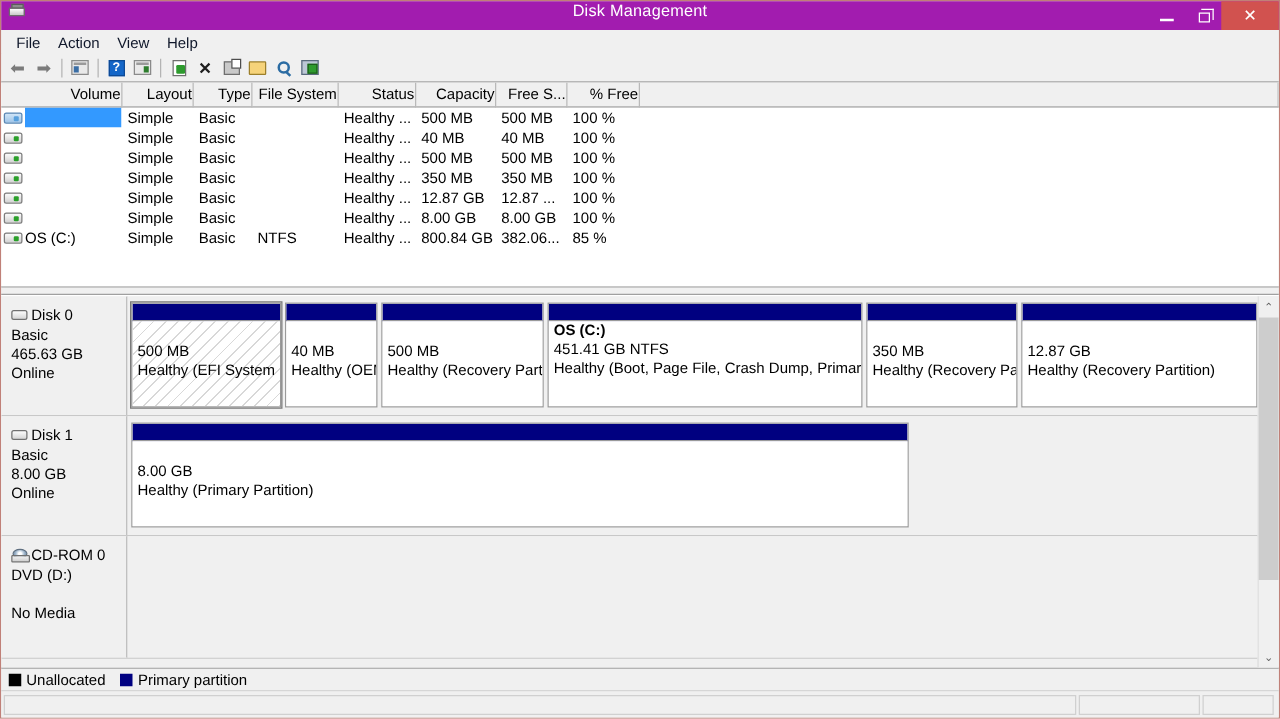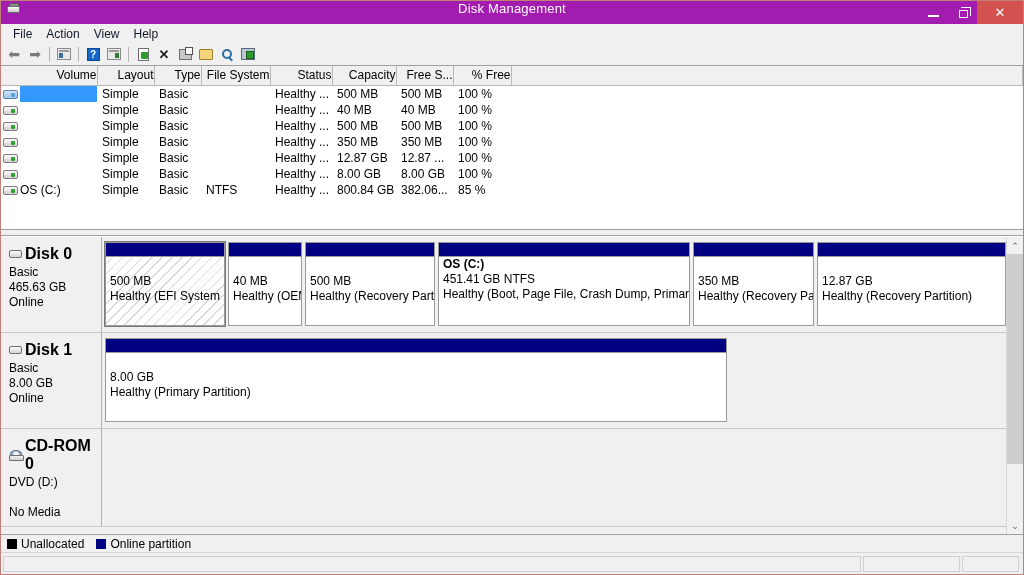--- a/index.html
+++ b/index.html
@@ -184,21 +184,21 @@
   .disk-row {
     display: flex; border-bottom: 1px solid #c8c8c8; background: #f0f0f0;
   }
   .disk-info {
     width: 101px; min-width: 101px;
     border-right: 1px solid #b0b0b0;
     padding: 8px 0 0 8px;
     background: #f0f0f0;
   }
   .disk-title { display: flex; align-items: center; gap: 3px; margin-bottom: 2px; }
-  .disk-title .dname { font-weight: bold; font-size: 16px; }
+  .disk-title .dname { font-weight: normal; font-size: 12px; }
   .disk-hdd-icon {
     width: 13px; height: 8px; flex: none; position: relative;
     background: linear-gradient(#fcfcfc, #d6d6d6);
     border: 1px solid #707070; border-radius: 2px;
   }
   .cd-icon {
     width: 13px; height: 11px; flex: none; position: relative;
   }
   .cd-icon:before {
     content: ""; position: absolute; left: 1px; top: 0; width: 10px; height: 6px;
@@ -614,21 +614,21 @@
         <div class="vs-thumb"></div>
       </div>
       <div class="vs-btn">⌄</div>
     </div>
   </div>
 
   <div class="legend">
     <span class="swatch unalloc"></span>
     <span class="lbl">Unallocated</span>
     <span class="swatch primary"></span>
-    <span class="lbl">Online partition</span>
+    <span class="lbl">Primary partition</span>
   </div>
 
   <div class="statusbar">
     <div class="sb-pane p1"></div>
     <div class="sb-pane p2"></div>
     <div class="sb-pane p3"></div>
   </div>
 
 </div>
 

